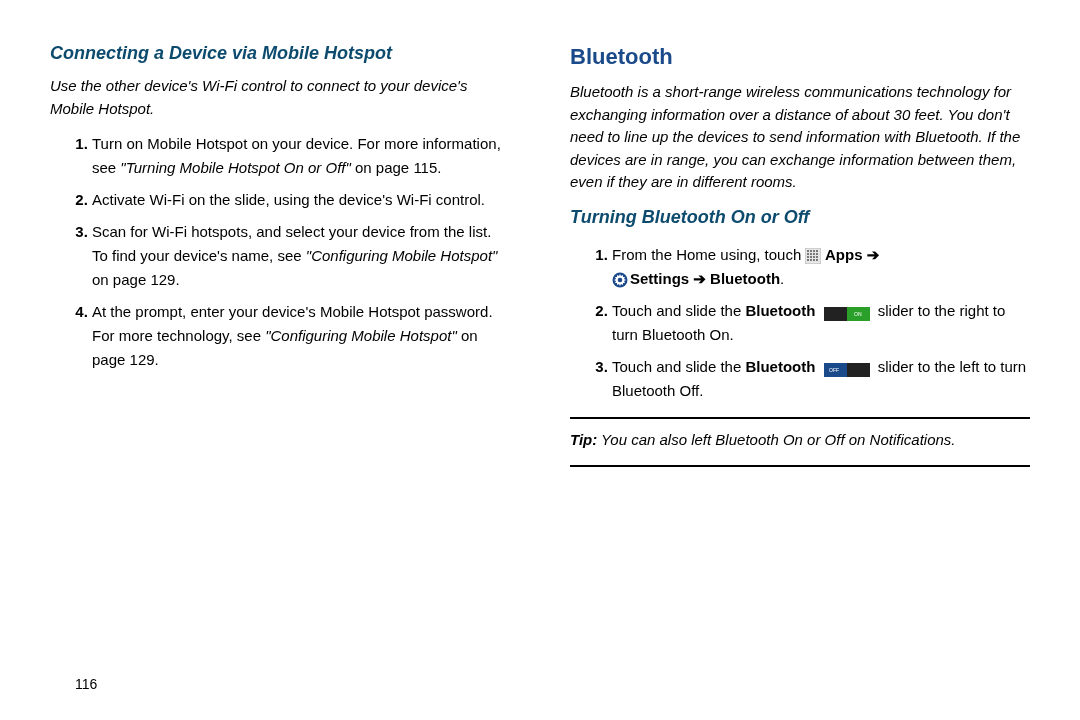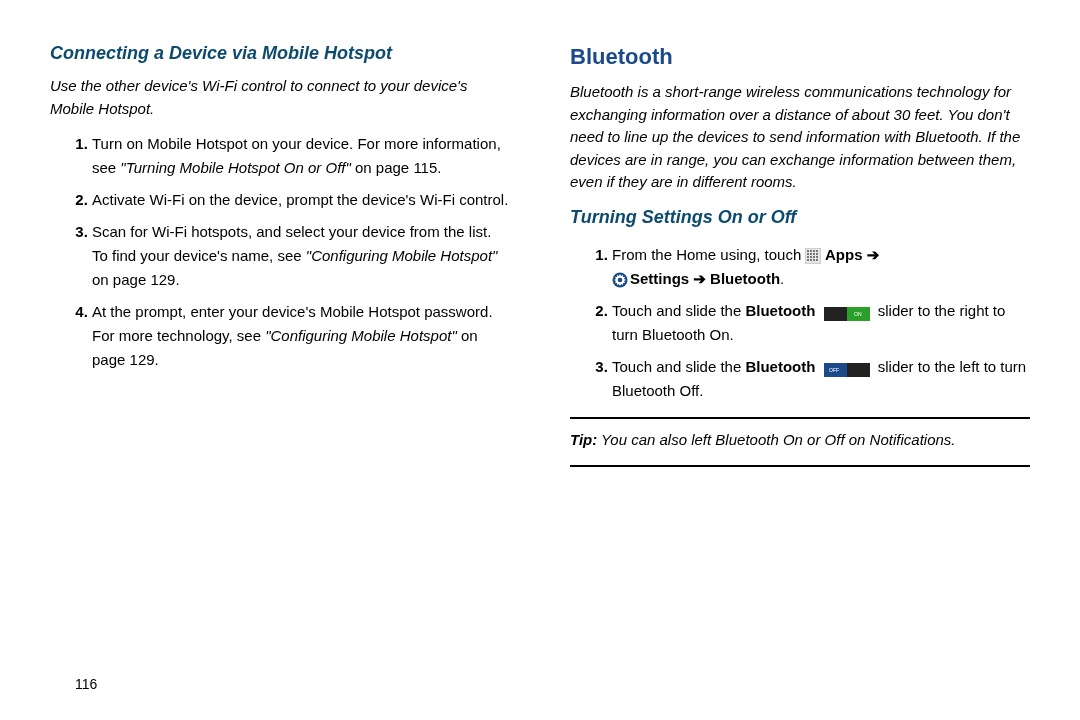--- a/index.html
+++ b/index.html
@@ -105,34 +105,34 @@
 </head>
 <body>
 
 <div class="col">
   <h3 class="heading-blue-italic">Connecting a Device via Mobile Hotspot</h3>
   <p class="intro">Use the other device's Wi-Fi control to connect to your device's Mobile Hotspot.</p>
   <ol class="steps">
     <li>
       <span>Turn on Mobile Hotspot on your device. For more information, see </span><span class="ref-italic">"Turning Mobile Hotspot On or Off"</span><span> on page 115.</span>
     </li>
-    <li>Activate Wi-Fi on the device, prompt the device's Wi-Fi control.</li>
+    <li>Activate Wi-Fi on the slide, using the device's Wi-Fi control.</li>
     <li>
       <span>Scan for Wi-Fi hotspots, and select your device from the list. To find your device's name, see </span><span class="ref-italic">"Configuring Mobile Hotspot"</span><span> on page 129.</span>
     </li>
     <li>
       <span>At the prompt, enter your device's Mobile Hotspot password. For more technology, see </span><span class="ref-italic">"Configuring Mobile Hotspot"</span><span> on page 129.</span>
     </li>
   </ol>
 </div>
 
 <div class="col">
   <h2 class="section-title">Bluetooth</h2>
   <p class="intro">Bluetooth is a short-range wireless communications technology for exchanging information over a distance of about 30 feet. You don't need to line up the devices to send information with Bluetooth. If the devices are in range, you can exchange information between them, even if they are in different rooms.</p>
-  <h3 class="heading-blue-italic">Turning Settings On or Off</h3>
+  <h3 class="heading-blue-italic">Turning Bluetooth On or Off</h3>
   <ol class="steps">
     <li>
       <span>From the Home using, touch </span><span class="icon apps-icon"><svg viewBox="0 0 16 16">
             <rect x="0" y="0" width="16" height="16" rx="2" fill="#e6e6e6" stroke="#888" stroke-width="0.5"></rect>
             <g fill="#555">
               <circle cx="3" cy="3" r="1"></circle>
               <circle cx="6" cy="3" r="1"></circle>
               <circle cx="9" cy="3" r="1"></circle>
               <circle cx="12" cy="3" r="1"></circle>
               <circle cx="3" cy="6" r="1"></circle>

